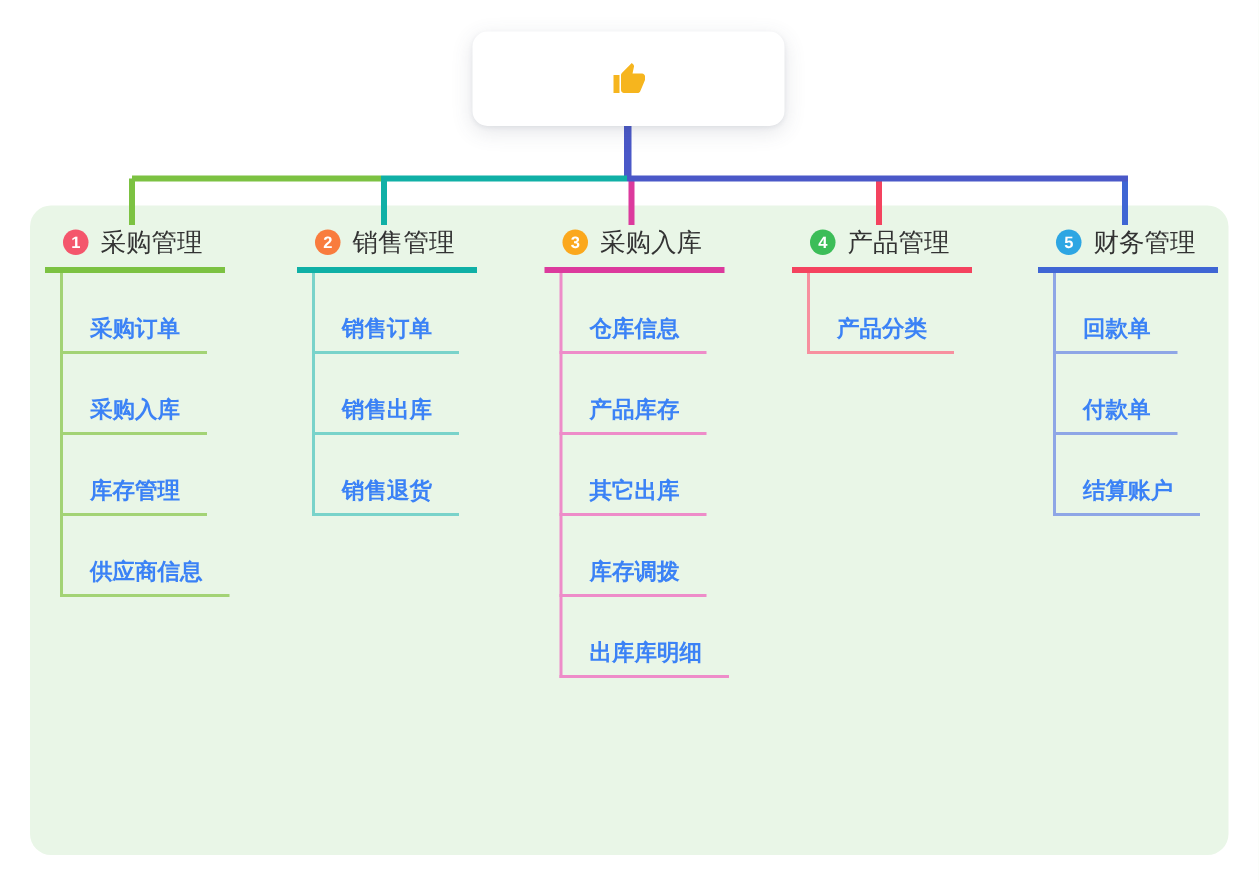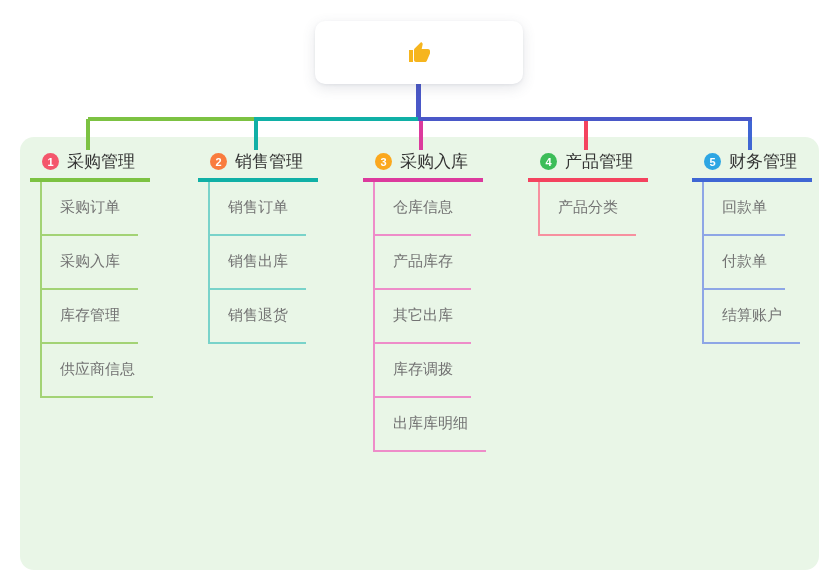--- a/index.html
+++ b/index.html
@@ -33,23 +33,23 @@
     color:#fff;font-size:11px;font-weight:bold;
     display:flex;align-items:center;justify-content:center;
   }
   .children{position:relative;}
   .children::before{
     content:"";position:absolute;left:10px;top:0;bottom:0;width:2px;
     background:var(--lc);
   }
   .child{height:54px;display:flex;align-items:flex-end;}
   .child-label{
-    margin-left:10px;padding:0 18px 17px 20px;
+    margin-left:10px;padding:0 18px 5px 20px;
     border-bottom:2px solid var(--lc);
-    font-size:15px;color:#737373;white-space:nowrap;cursor:default;
+    font-size:15px;color:#3b82f6;white-space:nowrap;cursor:default;font-weight:bold;
   }
   .thumb-icon{width:24px;height:24px;flex-shrink:0;}
 </style>
 </head>
 <body>
 
 <div class="stage">
 
   <div class="panel"></div>
 

